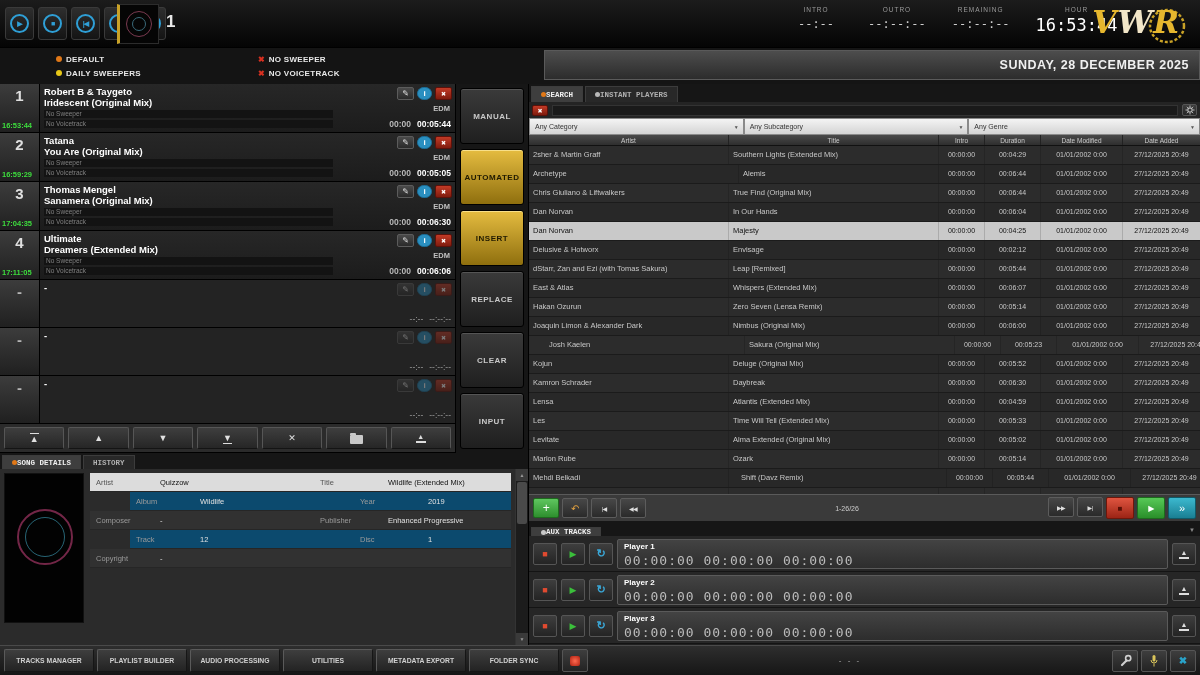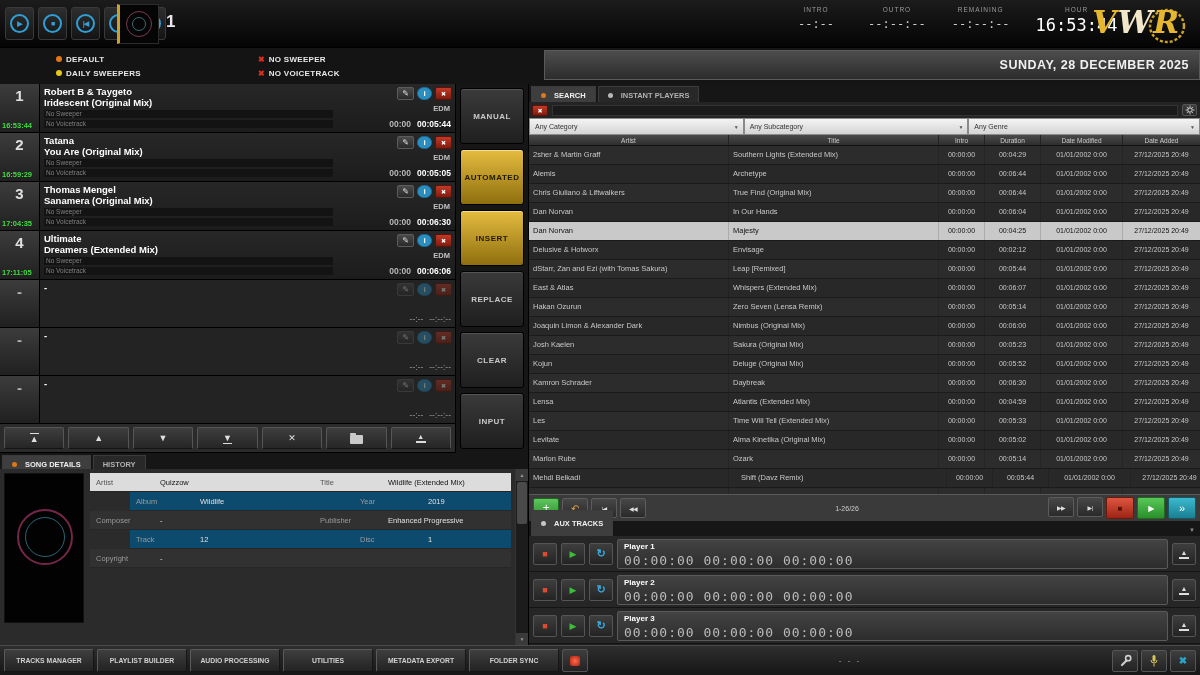--- a/index.html
+++ b/index.html
@@ -88,22 +88,22 @@
     display:flex; flex-direction:column; gap:5px; padding:4px; border-left:1px solid #000; }
   .mbtn { flex:1; background:linear-gradient(#3a3a3a,#1f1f1f); border:1px solid #000; border-radius:3px;
     box-shadow:inset 0 1px 0 #555; color:#c8c8c8; font-size:8px; font-weight:bold; letter-spacing:.5px;
     display:flex; align-items:center; justify-content:center; cursor:pointer; }
   .mbtn.active { background:linear-gradient(#e5bc40,#8f6f0e); color:#201a00; box-shadow:inset 0 1px 0 #f7df8a; }
 
   
   .rightcol { position:absolute; left:528px; top:84px; width:672px; height:561px; background:#202020;
     display:flex; flex-direction:column; border-left:1px solid #000; }
   .lib-tabs { height:18px; flex:none; background:#161616; display:flex; gap:2px; padding:2px 0 0 2px; }
-  .tab { padding:8px 9px; background:#282828; border:1px solid #3c3c3c; border-bottom:none;
-    display:flex; align-items:center; gap:8px; color:#b0b0b0; font-size:7.5px; font-weight:bold; cursor:pointer; }
+  .tab { padding:0 9px; background:#282828; border:1px solid #3c3c3c; border-bottom:none;
+    display:flex; align-items:center; gap:0; color:#b0b0b0; font-size:7.5px; font-weight:bold; cursor:pointer;font-family:Liberation Mono, monospace; }
   .tab.active { background:#3e3e3e; color:#f0f0f0; }
   .tdot { width:5px; height:5px; border-radius:50%; }
   .search-row { height:16px; flex:none; background:#242424; display:flex; align-items:center; gap:4px; padding:0 3px; }
   .clear-btn { width:16px; height:11px; background:linear-gradient(#c23a26,#801c0e); border:1px solid #5c110a;
     border-radius:2px; color:#fff; font-size:6px; display:flex; align-items:center; justify-content:center; cursor:pointer; }
   .search-input { flex:1; height:11px; background:#1a1a1a; border:1px solid #333; color:#ddd; font-size:7px; padding:0 3px; }
   .gear-btn { width:15px; height:12px; background:linear-gradient(#3e3e3e,#262626); border:1px solid #555;
     border-radius:2px; display:flex; align-items:center; justify-content:center; cursor:pointer; }
   .filters { height:17px; flex:none; display:flex; background:#2a2a2a; }
   .filter { position:relative; background:linear-gradient(#f4f4f4,#d4d4d4); border:1px solid #8a8a8a;
@@ -480,22 +480,22 @@
     <div class="lib-rows" id="lib-rows">
         <div class="lrow">
           <div class="lcell" style="width: 200px;">2sher &amp; Martin Graff</div>
           <div class="lcell" style="width: 210px;">Southern Lights (Extended Mix)</div>
           <div class="lcell ctr" style="width: 46px;">00:00:00</div>
           <div class="lcell ctr" style="width: 56px;">00:04:29</div>
           <div class="lcell ctr" style="width: 82px;">01/01/2002 0:00</div>
           <div class="lcell ctr" style="width: 78px;">27/12/2025 20:49</div>
         </div>
         <div class="lrow">
+          <div class="lcell" style="width: 210px;">Archetype</div>
           <div class="lcell" style="width: 200px;">Alemis</div>
-          <div class="lcell" style="width: 210px;">Archetype</div>
           <div class="lcell ctr" style="width: 46px;">00:00:00</div>
           <div class="lcell ctr" style="width: 56px;">00:06:44</div>
           <div class="lcell ctr" style="width: 82px;">01/01/2002 0:00</div>
           <div class="lcell ctr" style="width: 78px;">27/12/2025 20:49</div>
         </div>
         <div class="lrow">
           <div class="lcell" style="width: 200px;">Chris Giuliano &amp; Liftwalkers</div>
           <div class="lcell" style="width: 210px;">True Find (Original Mix)</div>
           <div class="lcell ctr" style="width: 46px;">00:00:00</div>
           <div class="lcell ctr" style="width: 56px;">00:06:44</div>
@@ -552,21 +552,21 @@
         </div>
         <div class="lrow">
           <div class="lcell" style="width: 200px;">Joaquin Limon &amp; Alexander Dark</div>
           <div class="lcell" style="width: 210px;">Nimbus (Original Mix)</div>
           <div class="lcell ctr" style="width: 46px;">00:00:00</div>
           <div class="lcell ctr" style="width: 56px;">00:06:00</div>
           <div class="lcell ctr" style="width: 82px;">01/01/2002 0:00</div>
           <div class="lcell ctr" style="width: 78px;">27/12/2025 20:49</div>
         </div>
         <div class="lrow">
-          <div class="lcell" style="width: 200px;">Josh Kaelen</div>
+          <div class="lcell" style="width: 200px; margin-left: 16px;">Josh Kaelen</div>
           <div class="lcell" style="width: 210px;">Sakura (Original Mix)</div>
           <div class="lcell ctr" style="width: 46px;">00:00:00</div>
           <div class="lcell ctr" style="width: 56px;">00:05:23</div>
           <div class="lcell ctr" style="width: 82px;">01/01/2002 0:00</div>
           <div class="lcell ctr" style="width: 78px;">27/12/2025 20:49</div>
         </div>
         <div class="lrow">
           <div class="lcell" style="width: 200px;">Kojun</div>
           <div class="lcell" style="width: 210px;">Deluge (Original Mix)</div>
           <div class="lcell ctr" style="width: 46px;">00:00:00</div>
@@ -593,21 +593,21 @@
         <div class="lrow">
           <div class="lcell" style="width: 200px;">Les</div>
           <div class="lcell" style="width: 210px;">Time Will Tell (Extended Mix)</div>
           <div class="lcell ctr" style="width: 46px;">00:00:00</div>
           <div class="lcell ctr" style="width: 56px;">00:05:33</div>
           <div class="lcell ctr" style="width: 82px;">01/01/2002 0:00</div>
           <div class="lcell ctr" style="width: 78px;">27/12/2025 20:49</div>
         </div>
         <div class="lrow">
           <div class="lcell" style="width: 200px;">Levitate</div>
-          <div class="lcell" style="width: 210px;">Alma Kinetika (Original Mix)</div>
+          <div class="lcell" style="width: 210px;">Alma Extended (Original Mix)</div>
           <div class="lcell ctr" style="width: 46px;">00:00:00</div>
           <div class="lcell ctr" style="width: 56px;">00:05:02</div>
           <div class="lcell ctr" style="width: 82px;">01/01/2002 0:00</div>
           <div class="lcell ctr" style="width: 78px;">27/12/2025 20:49</div>
         </div>
         <div class="lrow">
           <div class="lcell" style="width: 200px;">Marlon Rube</div>
           <div class="lcell" style="width: 210px;">Ozark</div>
           <div class="lcell ctr" style="width: 46px;">00:00:00</div>
           <div class="lcell ctr" style="width: 56px;">00:05:14</div>

